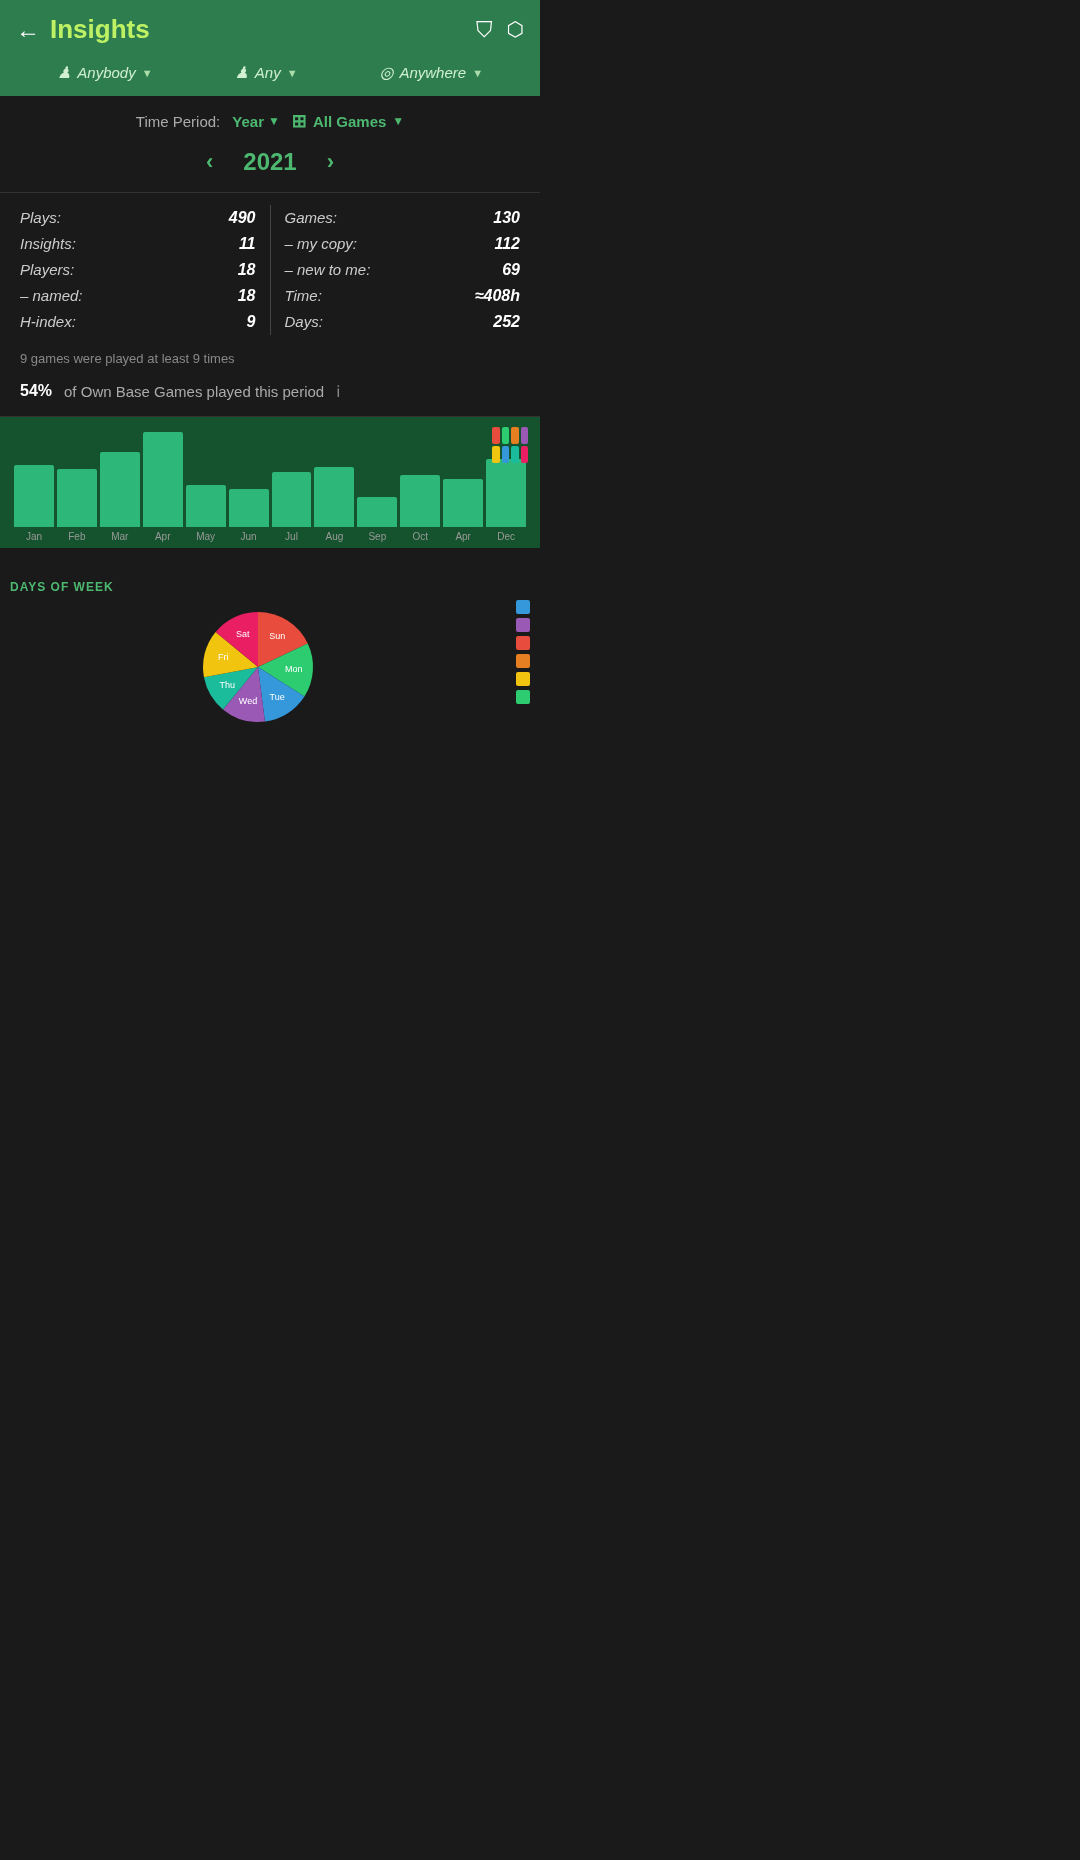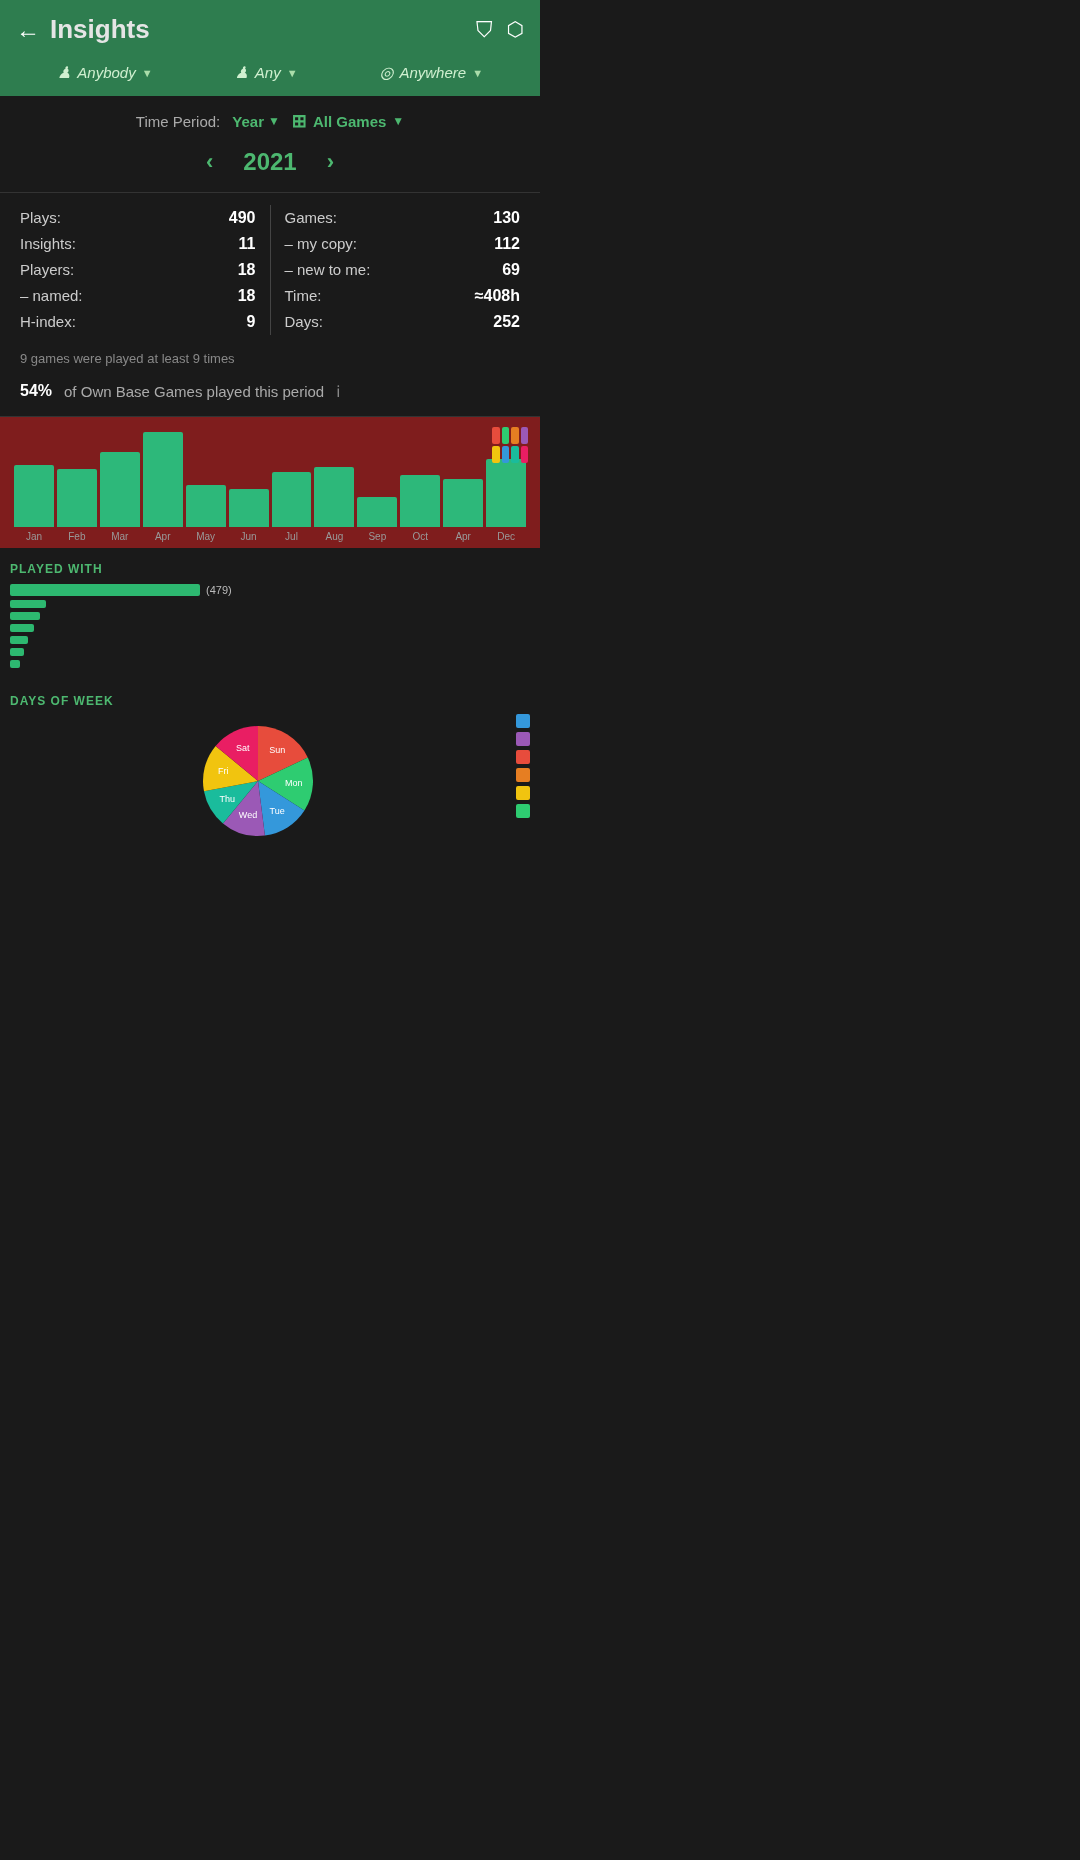--- a/index.html
+++ b/index.html
@@ -14,21 +14,21 @@
     }
     
     .header {
       background: #2e7d4f;
       padding: 14px 16px 10px;
       display: flex;
       align-items: center;
       justify-content: space-between;
     }
     .header-left { display: flex; align-items: center; gap: 10px; }
-    .header-title { font-size: 26px; font-weight: bold; color: #e5e5e5; text-align: right; }
+    .header-title { font-size: 26px; font-weight: bold; color: #bef264; text-align: right; }
     .header-icons { display: flex; gap: 14px; }
     .header-icon { color: #fff; font-size: 20px; cursor: pointer; }
     
     .filters {
       background: #2e7d4f;
       padding: 8px 16px 14px;
       display: flex;
       align-items: center;
       justify-content: space-around;
     }
@@ -84,21 +84,21 @@
       padding: 10px 0 16px;
     }
     .year-nav-btn { color: #4db870; font-size: 22px; cursor: pointer; font-weight: bold; }
     .year-text { color: #4db870; font-size: 24px; font-weight: bold; }
     
     .stats-section {
       padding: 6px 20px 14px;
       display: flex;
       gap: 0;
     }
-    .stats-col { flex: 1; }
+    .stats-col { flex: 1; font-style: italic; }
     .stat-row {
       display: flex;
       justify-content: space-between;
       padding: 4px 0;
     }
     .stat-label { color: #ccc; font-size: 15px; }
     .stat-value { color: #fff; font-size: 16px; font-weight: bold; }
     .stat-divider {
       width: 1px;
       background: #444;
@@ -109,21 +109,21 @@
       padding: 6px 20px 14px;
       display: flex;
       align-items: center;
       gap: 12px;
     }
     .own-pct { color: #fff; font-weight: bold; font-size: 16px; }
     .own-text { color: #aaa; font-size: 15px; }
     .info-icon { color: #888; font-size: 16px; }
     
     .chart-section {
-      background: #7f1d1d;
+      background: #14532d;
       padding: 10px 10px 0;
       position: relative;
       border-top: 1px solid #333;
     }
     .chart-bars {
       display: flex;
       align-items: flex-end;
       gap: 3px;
       height: 100px;
       padding: 0 4px;
@@ -365,47 +365,20 @@
         <div class="color-cell" style="background: rgb(155, 89, 182);"></div>
         <div class="color-cell" style="background: rgb(241, 196, 15);"></div>
         <div class="color-cell" style="background: rgb(52, 152, 219);"></div>
         <div class="color-cell" style="background: rgb(26, 188, 156);"></div>
         <div class="color-cell" style="background: rgb(233, 30, 99);"></div>
       </div>
   </div>
 </div>
 
 <div class="sections-row">
-  <div class="section-half">
-    <div class="section-title">PLAYED WITH</div>
-    <div class="played-bar-container" id="played-bars">
-        <div class="played-bar-row">
-          <div class="played-bar" style="width: 190px; height: 12px; background: rgb(45, 184, 112);"></div>
-          <span class="played-bar-val">(479)</span>
-        </div>
-        <div class="played-bar-row">
-          <div class="played-bar" style="width: 36px; height: 8px; background: rgb(45, 184, 112);"></div>
-        </div>
-        <div class="played-bar-row">
-          <div class="played-bar" style="width: 30px; height: 8px; background: rgb(45, 184, 112);"></div>
-        </div>
-        <div class="played-bar-row">
-          <div class="played-bar" style="width: 24px; height: 8px; background: rgb(45, 184, 112);"></div>
-        </div>
-        <div class="played-bar-row">
-          <div class="played-bar" style="width: 18px; height: 8px; background: rgb(45, 184, 112);"></div>
-        </div>
-        <div class="played-bar-row">
-          <div class="played-bar" style="width: 14px; height: 8px; background: rgb(45, 184, 112);"></div>
-        </div>
-        <div class="played-bar-row">
-          <div class="played-bar" style="width: 10px; height: 8px; background: rgb(45, 184, 112);"></div>
-        </div>
-      </div>
-  </div>
 </div>
 
 <div class="bottom-row">
 
   <div class="bottom-section">
     <div class="section-title">DAYS OF WEEK</div>
     <div class="donut-wrap">
       <svg width="130" height="130" viewBox="0 0 130 130" id="days-pie-svg">
       <path d="M65,65 L65,10 A55,55 0 0,1 114.76548788563107,41.58213896392101 Z" fill="#e74c3c"></path>
           <text x="84.15580792049913" y="34.81527666330296" text-anchor="middle" dominant-baseline="middle" fill="#fff" font-size="9">Sun</text>

